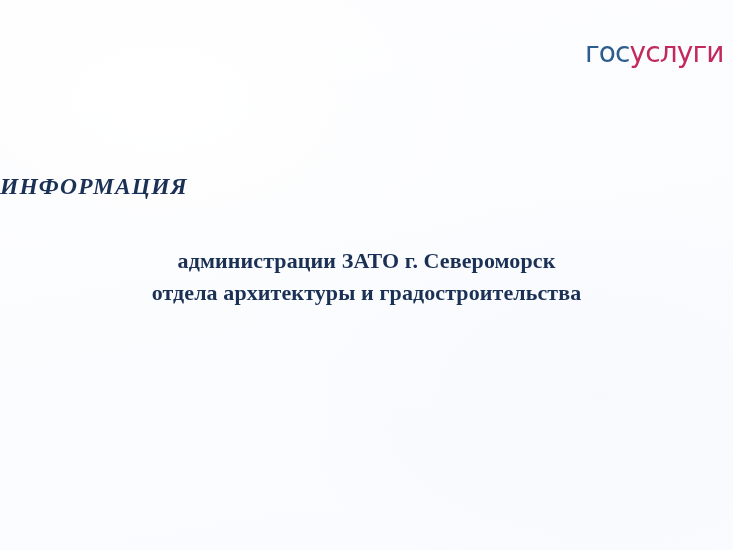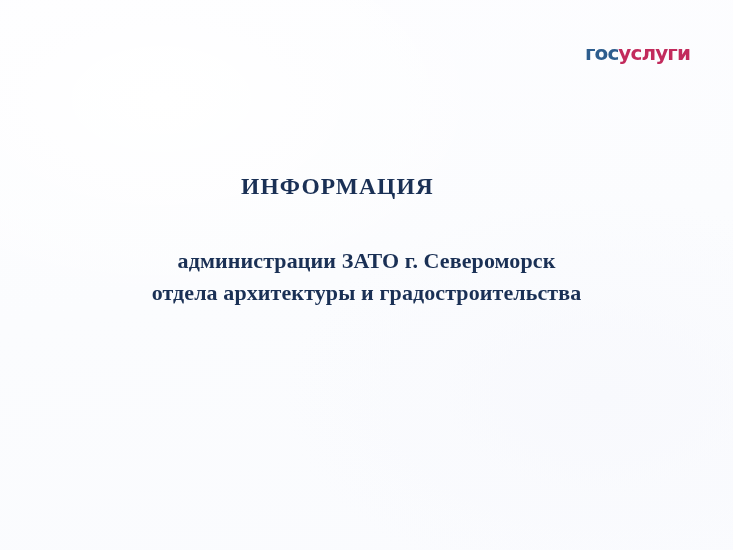--- a/index.html
+++ b/index.html
@@ -38,37 +38,37 @@
     display: flex;
     align-items: center;
     justify-content: flex-start;
     line-height: 1;
     white-space: nowrap;
     user-select: none;
   }
 
   .brand-logo .logo-text {
     font-family: "DejaVu Sans", sans-serif;
-    font-weight: 700;
-    font-size: 20px;
+    font-weight: 400;
+    font-size: 28px;
     letter-spacing: -0.9px;
     line-height: 1;
     display: inline-block;
   }
 
   .brand-logo .logo-part-blue  { color: #2d5d8e; }
   .brand-logo .logo-part-red   { color: #c22a5c; }
 
   
   .title-block {
     position: absolute;
     left: 0;
     top: 172px;
     width: 675px;
-    text-align: center;
+    font-style: italic;
   }
 
   .slide-title {
     font-family: "Liberation Serif", serif;
     font-weight: 700;
     font-size: 23.5px;
     line-height: 1.25;
     color: #1a3055;
     letter-spacing: 1.1px;
     white-space: nowrap;

